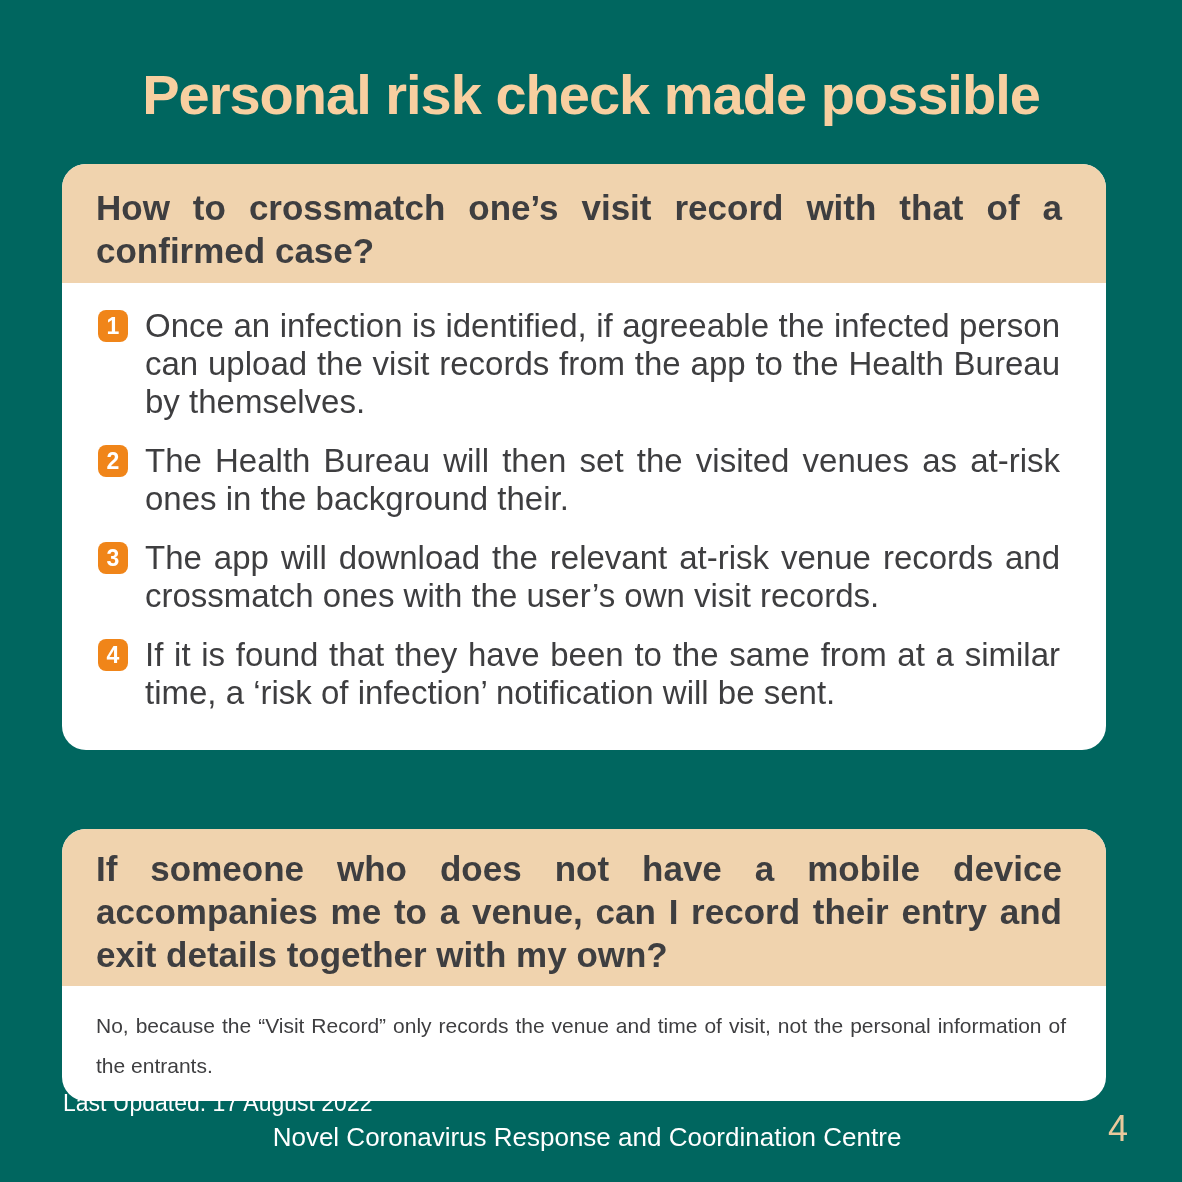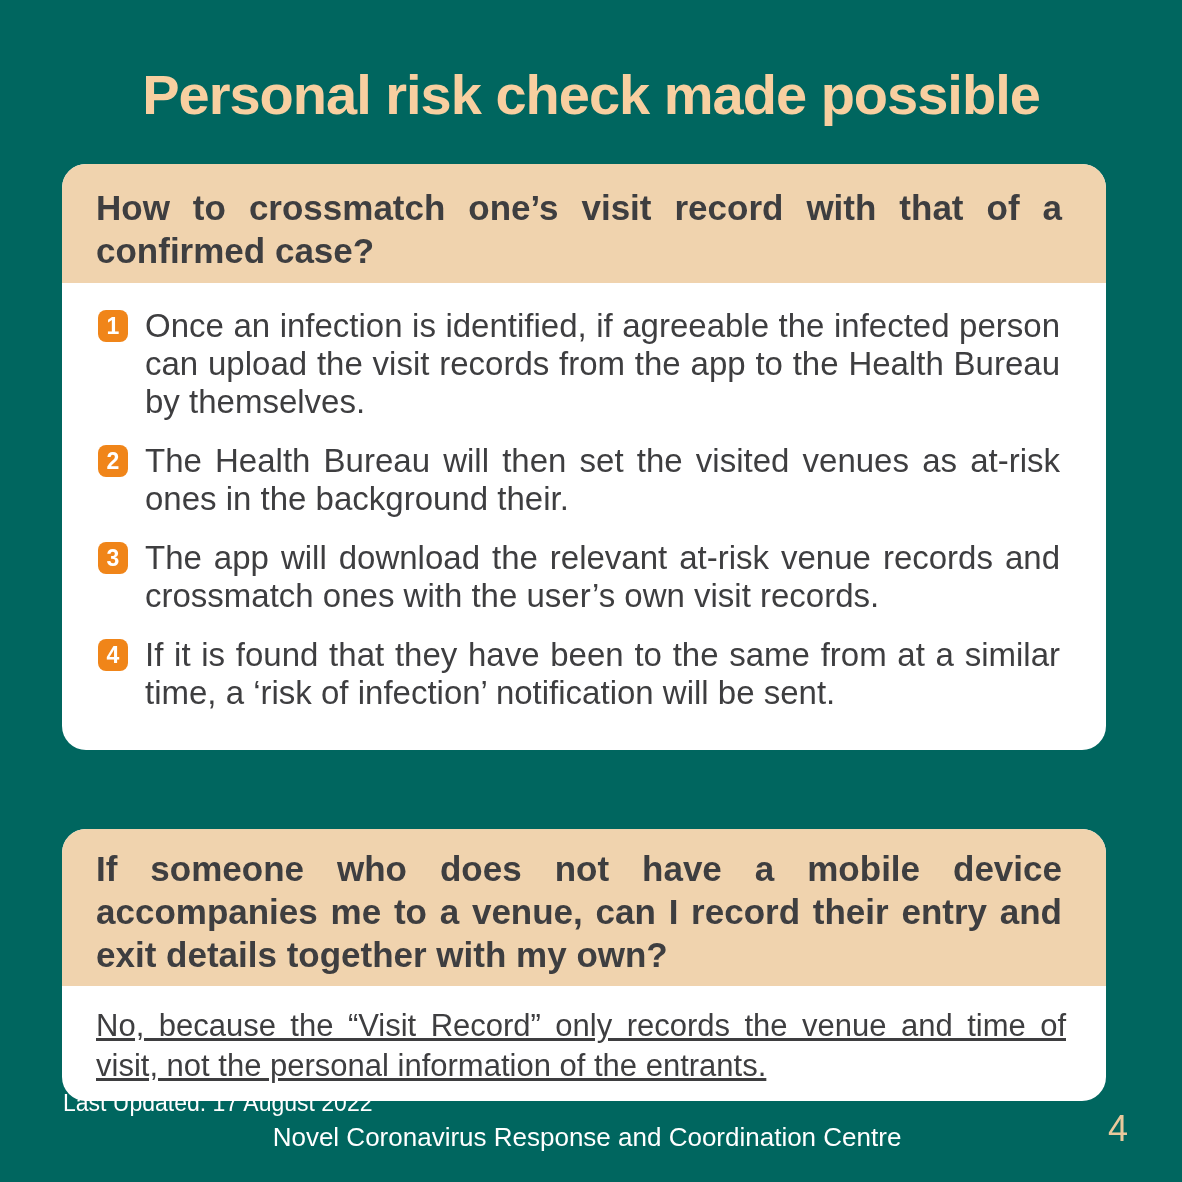--- a/index.html
+++ b/index.html
@@ -61,25 +61,24 @@
   }
   .step-text {
     flex: 1;
     font-size: 33px;
     line-height: 38px;
     color: var(--text_dark, #3E3E40);
     text-align: justify;
   }
   .answer { padding: 20px 40px 0 34px; }
   .answer p {
-    font-size: 31px;
+    font-size: 21px;
     line-height: 40px;
     color: var(--text_dark, #3E3E40);
     text-align: justify;
-    text-decoration: underline;
   }
   .footer-updated {
     position: absolute;
     left: 63px; top: 1090px;
     font-size: 23px;
     color: var(--footer_text, #FFFFFF);
   }
   .footer-org {
     position: absolute;
     left: 0; right: 8px; top: 1122px;

